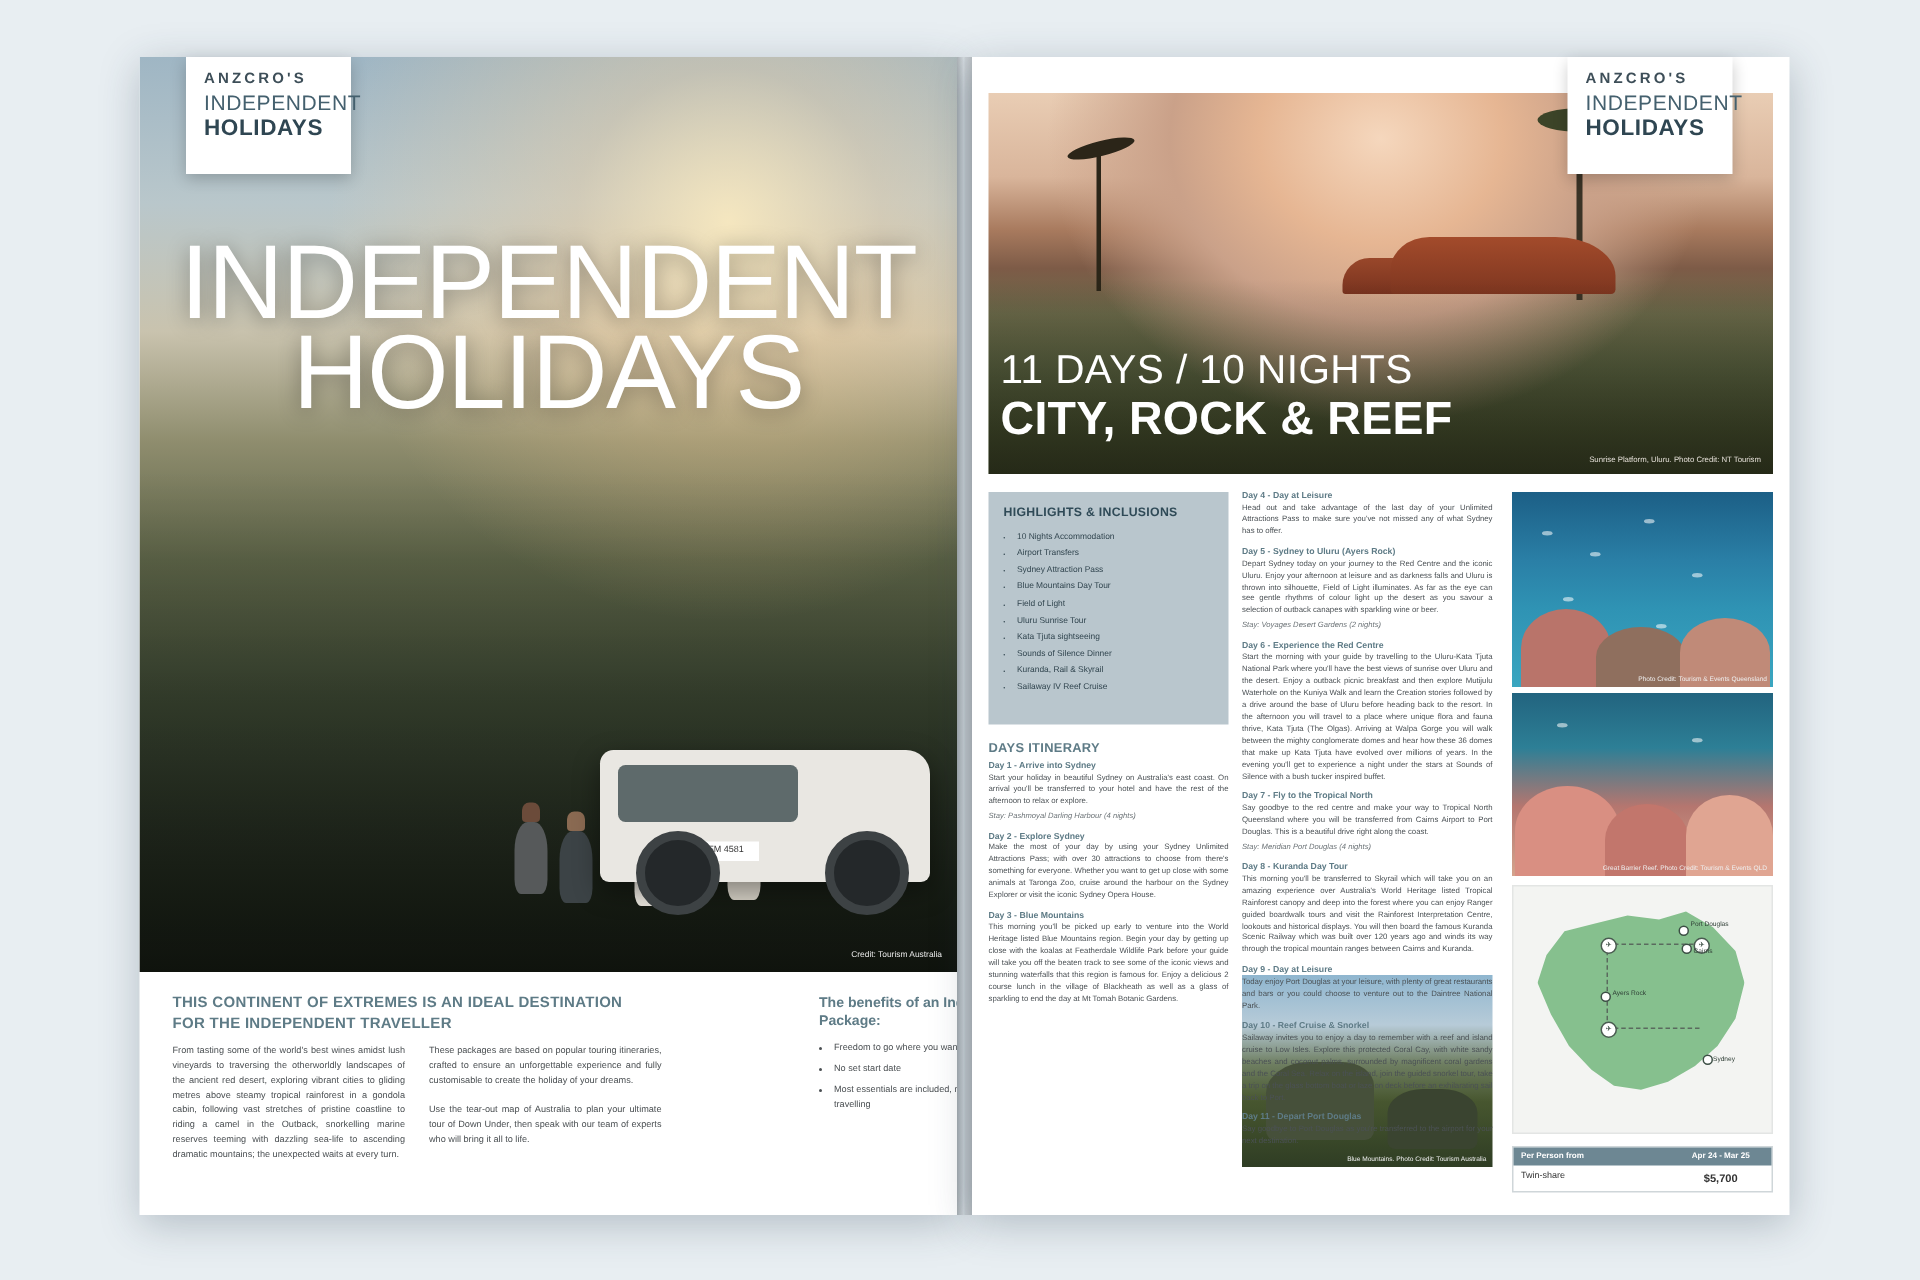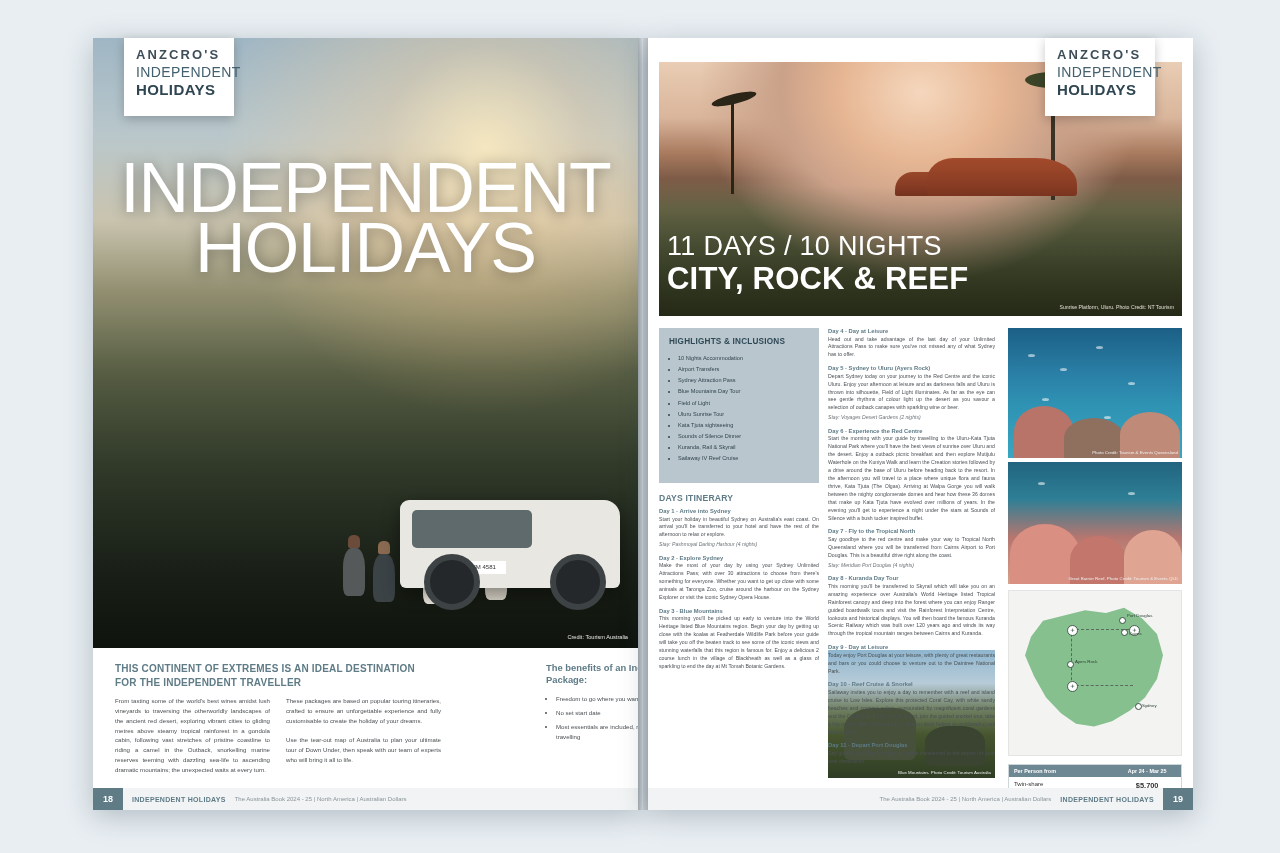--- a/index.html
+++ b/index.html
@@ -33,21 +33,21 @@
   
   .logo-tab{
     position:absolute;
     width:110px;height:78px;
     background:#fff;
     box-shadow:0 3px 10px rgba(0,0,0,.22);
     z-index:40;
     padding:9px 10px 0 12px;
     box-sizing:border-box;
   }
-  .logo-tab .l1{font-size:13px;letter-spacing:2.1px;color:#3d4e58;font-weight:700;}
+  .logo-tab .l1{font-size:10px;letter-spacing:2.1px;color:#3d4e58;font-weight:700;}
   .logo-tab .l2{font-size:14px;letter-spacing:.4px;color:#44606e;font-weight:400;margin-top:2px;}
   .logo-tab .l3{font-size:15px;letter-spacing:.4px;color:#2f4652;font-weight:700;margin-top:1px;}
   .logo-left{left:124px;top:38px;}
   .logo-right{left:1045px;top:38px;}
 
   
   .hero-left{
     position:absolute;left:0;top:0;width:545px;height:610px;
     background:
       radial-gradient(circle at 72% 18%, rgba(255,236,190,.85) 0%, rgba(255,210,150,.35) 16%, rgba(0,0,0,0) 42%),
@@ -266,25 +266,20 @@
       <div class="ben-wrap">
         <div class="ben-head">The benefits of an Independent Holiday Package:</div>
         <ul class="ben-list">
           <li>Freedom to go where you want, at your own pace</li>
           <li>No set start date</li>
           <li>Most essentials are included, making for stress-free travelling</li>
         </ul>
       </div>
     </div>
 
-    <div class="footer">
-      <div class="pg-num">18</div>
-      <div class="f-title">INDEPENDENT HOLIDAYS</div>
-      <div class="f-meta">The Australia Book 2024 - 25  |  North America  |  Australian Dollars</div>
-    </div>
   </div>
 
   <div class="page page-right">
 
     <div class="hero-right">
       <div class="tree"></div>
       <div class="palm"></div>
       <div class="uluru2"></div>
       <div class="uluru"></div>
       <div class="hr-title">
@@ -415,25 +410,20 @@
       <div class="ph">
         <div class="c1">Per Person from</div>
         <div class="c2">Apr 24 - Mar 25</div>
       </div>
       <div class="pr">
         <div class="c1">Twin-share</div>
         <div class="c2">$5,700</div>
       </div>
     </div>
 
-    <div class="footer right">
-      <div class="f-meta">The Australia Book 2024 - 25  |  North America  |  Australian Dollars</div>
-      <div class="f-title">INDEPENDENT HOLIDAYS</div>
-      <div class="pg-num">19</div>
-    </div>
   </div>
 
   <div class="logo-tab logo-left">
     <div class="l1">ANZCRO'S</div>
     <div class="l2">INDEPENDENT</div>
     <div class="l3">HOLIDAYS</div>
   </div>
   <div class="logo-tab logo-right">
     <div class="l1">ANZCRO'S</div>
     <div class="l2">INDEPENDENT</div>

